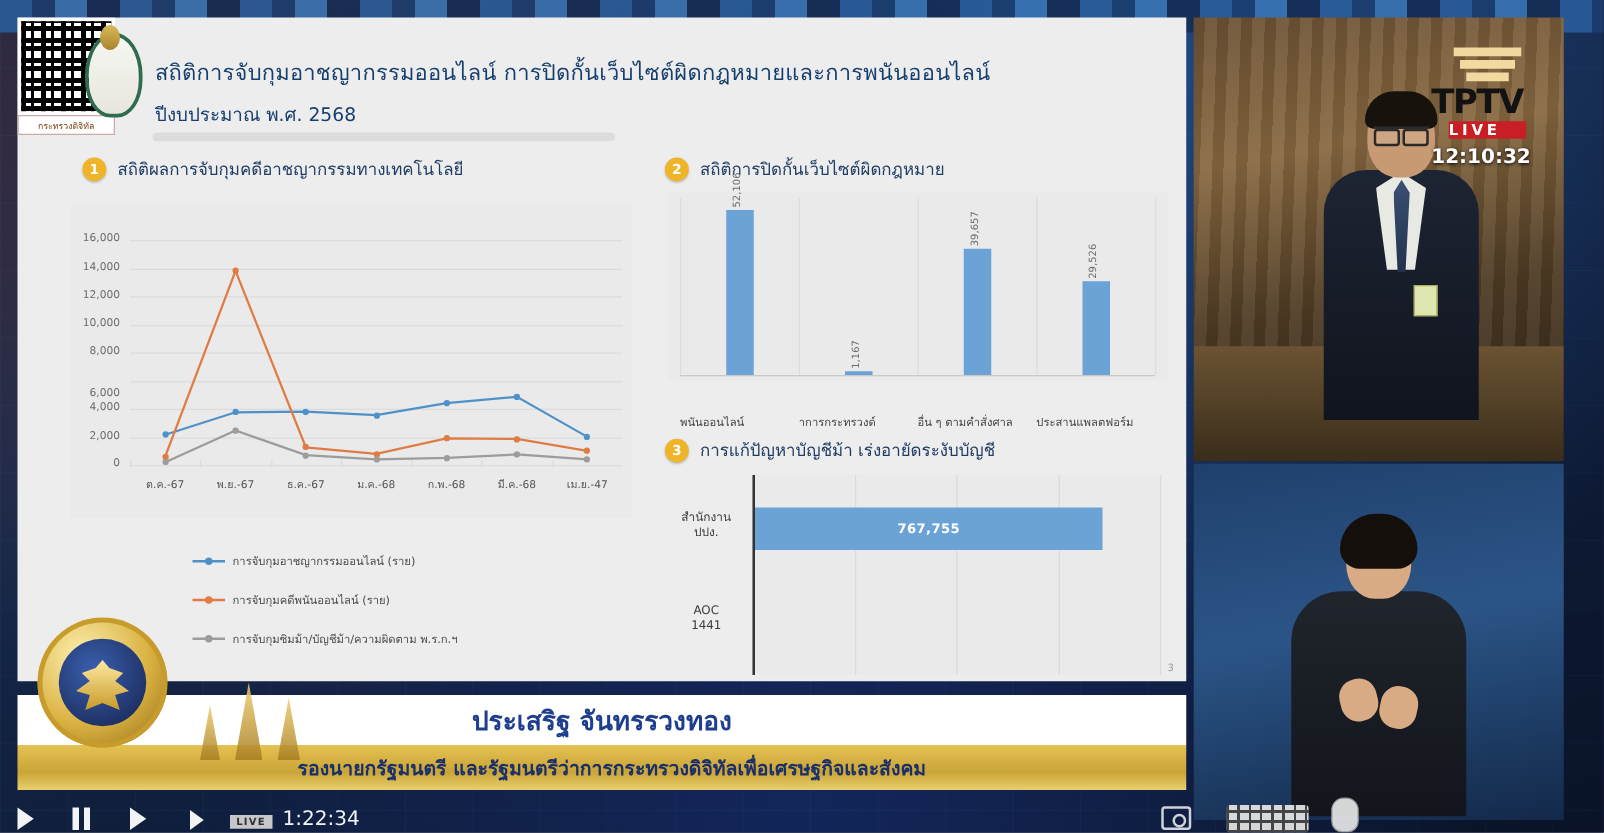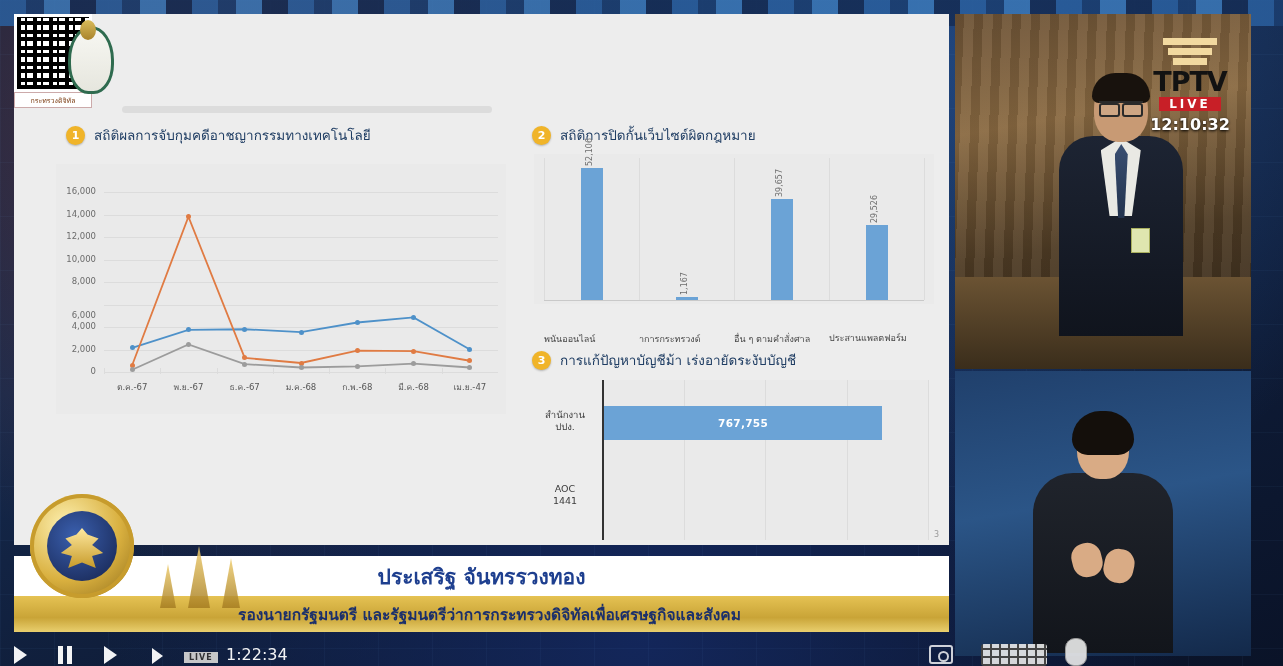--- a/index.html
+++ b/index.html
@@ -92,21 +92,21 @@
      clip-path:polygon(50% 0,100% 14%,74% 100%,26% 100%,0 14%);}
   .badge-id{position:absolute;left:74px;top:150px;width:17px;height:23px;background:#dfe6b0;border:1px solid #aab05f;}
   .lady{position:absolute;left:50%;top:16%;width:150px;height:240px;transform:translateX(-50%);}
   .lady .head{width:52px;height:62px;margin-left:-26px;background:#d9ab85;}
   .lady .hair{width:62px;height:44px;margin-left:-31px;top:-6px;border-radius:32px 32px 18px 18px;background:#140f0b;}
   .lady .suit{width:140px;height:180px;margin-left:-70px;top:56px;background:linear-gradient(180deg,#20242c,#12151b);border-radius:40px 40px 0 0;}
   .hand{position:absolute;width:30px;height:34px;border-radius:14px;background:#d9ab85;}
   .h1{left:44px;top:126px;transform:rotate(-14deg);}
   .h2{left:76px;top:132px;transform:rotate(12deg);}
 
-  .tptv{position:absolute;right:16px;top:24px;width:90px;text-align:center;}
+  .tptv{position:absolute;right:16px;top:24px;width:90px;text-align:left;}
   .tptv-bars i{display:block;margin:0 auto 3px;height:7px;background:#f2d9a0;}
   .tptv-bars i:nth-child(1){width:54px}.tptv-bars i:nth-child(2){width:44px}.tptv-bars i:nth-child(3){width:34px}
   .tptv-txt{font-size:27px;font-weight:bold;color:#121212;letter-spacing:-1px;line-height:1;}
   .tptv-live{margin:2px auto 0;width:62px;background:#c81f27;color:#fff;font-size:12px;font-weight:bold;letter-spacing:3px;}
   .clock{margin-top:4px;font-size:16px;font-weight:bold;color:#fff;text-shadow:0 1px 3px #000;}
 
   
   .lt{position:absolute;left:14px;bottom:34px;width:935px;height:76px;}
   .lt-name{position:absolute;left:0;right:0;top:0;height:40px;background:#fff;
       display:flex;align-items:center;justify-content:center;text-align:right;}
@@ -155,20 +155,22 @@
   </div>
 
   <div class="slide">
 
     <div class="slide-head">
       <div class="qr">
           <i></i>
         </div>
       <div class="qr-cap">กระทรวงดิจิทัล</div>
       <div class="emblem"></div>
+      <div class="title1">สถิติการจับกุมอาชญากรรมออนไลน์ การปิดกั้นเว็บไซต์ผิดกฎหมายและการพนันออนไลน์</div>
+      <div class="title2">ปีงบประมาณ พ.ศ. 2568</div>
       <div class="rule"></div>
     </div>
 
     <div class="sec-head" style="left:52px;top:110px;">
       <div class="badge">1</div>
       <div class="sec-t">สถิติผลการจับกุมคดีอาชญากรรมทางเทคโนโลยี</div>
     </div>
 
     <div class="panel" id="lineChart" style="left:42px;top:150px;width:450px;height:250px;">
         <div class="gline" style="left: 48px; top: 208px; width: 394px;"></div>
@@ -223,20 +225,34 @@
         <div class="pt" style="left: 355.071px; top: 184.688px; background: rgb(224, 123, 67);"></div>
         <div class="pt" style="left: 411.357px; top: 194.25px; background: rgb(224, 123, 67);"></div>
         <div class="pt" style="left: 73.6429px; top: 203.25px; background: rgb(156, 156, 156);"></div>
         <div class="pt" style="left: 129.929px; top: 177.938px; background: rgb(156, 156, 156);"></div>
         <div class="pt" style="left: 186.214px; top: 197.625px; background: rgb(156, 156, 156);"></div>
         <div class="pt" style="left: 242.5px; top: 201px; background: rgb(156, 156, 156);"></div>
         <div class="pt" style="left: 298.786px; top: 199.875px; background: rgb(156, 156, 156);"></div>
         <div class="pt" style="left: 355.071px; top: 197.062px; background: rgb(156, 156, 156);"></div>
         <div class="pt" style="left: 411.357px; top: 201px; background: rgb(156, 156, 156);"></div>
       </div>
+    <div class="legend" id="lineLegend" style="left:140px;top:428px;">
+        <div class="lg-row">
+          <span class="lg-line" style="background: rgb(78, 145, 201);"></span>
+          <span>การจับกุมอาชญากรรมออนไลน์ (ราย)</span>
+        </div>
+        <div class="lg-row">
+          <span class="lg-line" style="background: rgb(224, 123, 67);"></span>
+          <span>การจับกุมคดีพนันออนไลน์ (ราย)</span>
+        </div>
+        <div class="lg-row">
+          <span class="lg-line" style="background: rgb(156, 156, 156);"></span>
+          <span>การจับกุมซิมม้า/บัญชีม้า/ความผิดตาม พ.ร.ก.ฯ</span>
+        </div>
+      </div>
 
     <div class="sec-head" style="left:518px;top:110px;">
       <div class="badge">2</div>
       <div class="sec-t">สถิติการปิดกั้นเว็บไซต์ผิดกฎหมาย</div>
     </div>
 
     <div class="panel" id="barChart" style="left:520px;top:140px;width:400px;height:150px;">
         <div class="vline" style="left: 10px; top: 4px; height: 142px;"></div>
         <div class="vline" style="left: 105px; top: 4px; height: 142px;"></div>
         <div class="vline" style="left: 200px; top: 4px; height: 142px;"></div>
@@ -249,21 +265,21 @@
         <div class="barv" style="left: 145.5px; top: 103px; height: 38px;">1,167</div>
         <div class="bar" style="left: 236.5px; top: 45.4412px; width: 22px; height: 100.559px;"></div>
         <div class="barv" style="left: 240.5px; top: 5.44118px; height: 38px;">39,657</div>
         <div class="bar" style="left: 331.5px; top: 71.1305px; width: 22px; height: 74.8695px;"></div>
         <div class="barv" style="left: 335.5px; top: 31.1305px; height: 38px;">29,526</div>
       </div>
     <div id="barCats">
         <div class="bcat" style="left: 530px; top: 292px; width: 95px;">พนันออนไลน์</div>
         <div class="bcat" style="left: 625px; top: 292px; width: 95px;">าการกระทรวงด์</div>
         <div class="bcat" style="left: 720px; top: 292px; width: 95px;">อื่น ๆ ตามคำสั่งศาล</div>
-        <div class="bcat" style="left: 815px; top: 292px; width: 95px; font-family: Liberation Mono, monospace;">ประสานแพลตฟอร์ม</div>
+        <div class="bcat" style="left: 815px; top: 292px; width: 95px;">ประสานแพลตฟอร์ม</div>
       </div>
 
     <div class="sec-head" style="left:518px;top:335px;">
       <div class="badge">3</div>
       <div class="sec-t">การแก้ปัญหาบัญชีม้า เร่งอายัดระงับบัญชี</div>
     </div>
 
     <div class="panel" id="hbarChart" style="left:588px;top:366px;width:326px;height:160px;">
         <div class="vline" style="left: 0px; top: 0px; height: 160px;"></div>
         <div class="vline" style="left: 81.5px; top: 0px; height: 160px;"></div>

